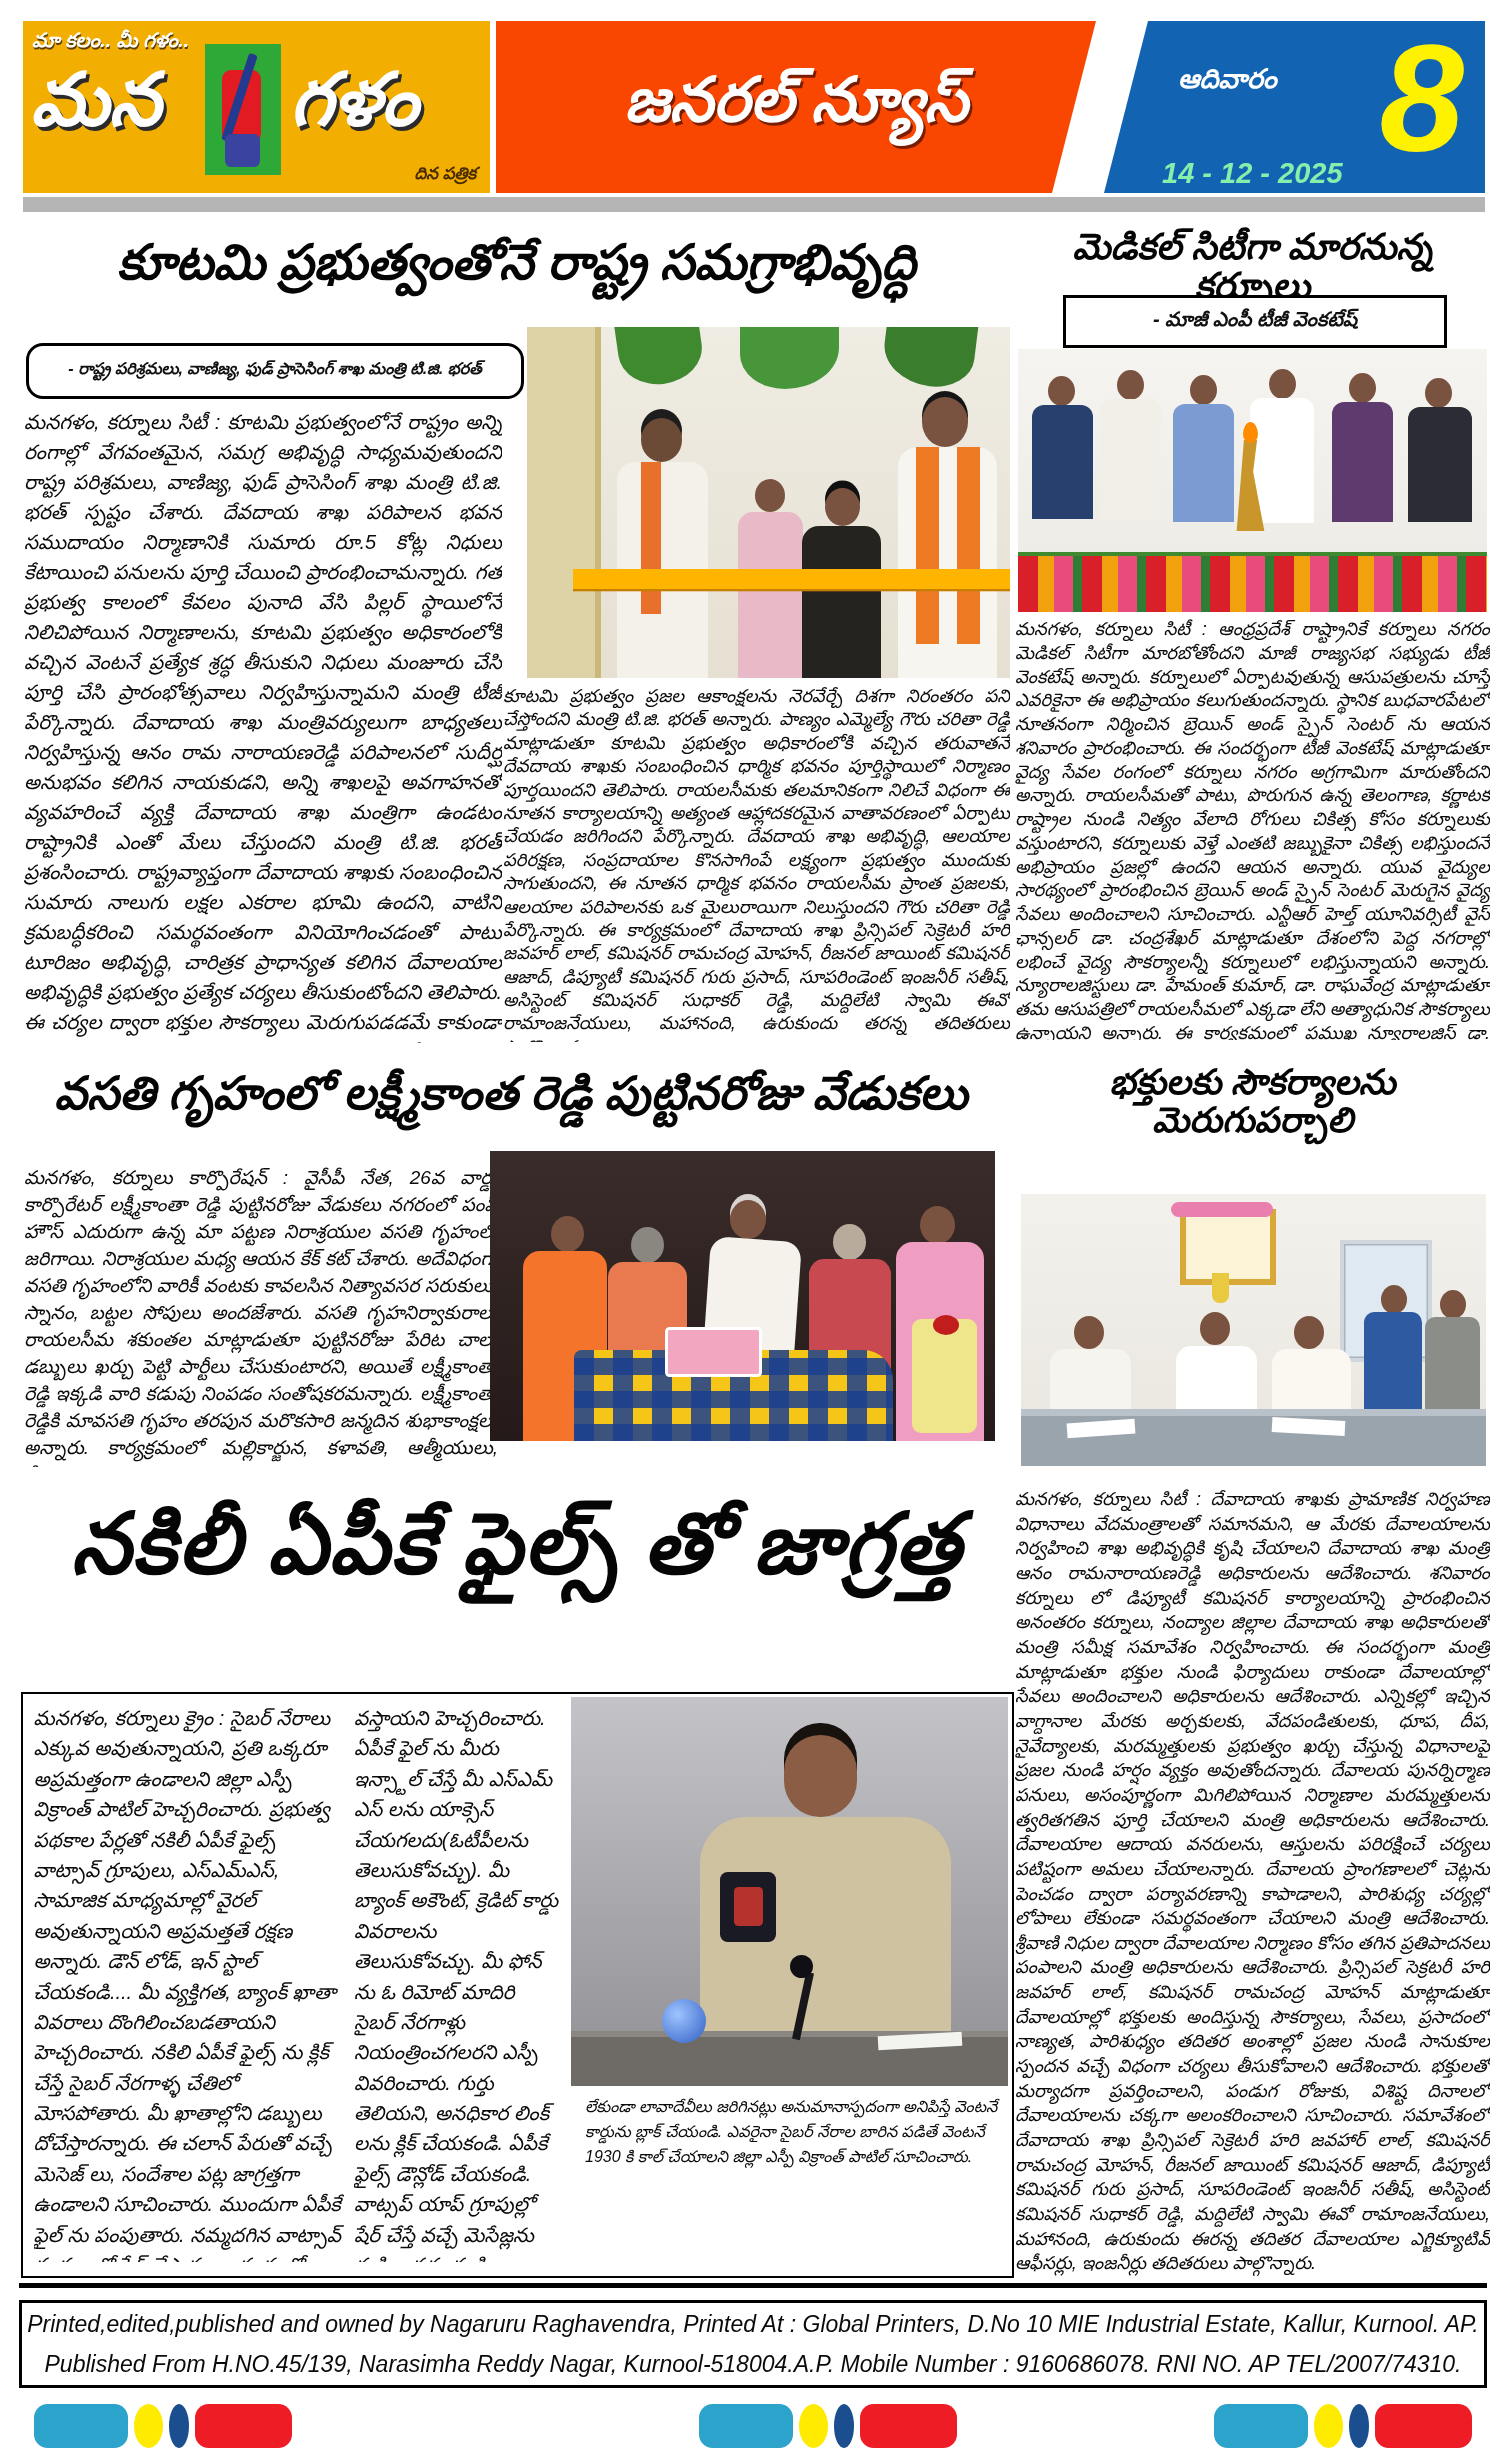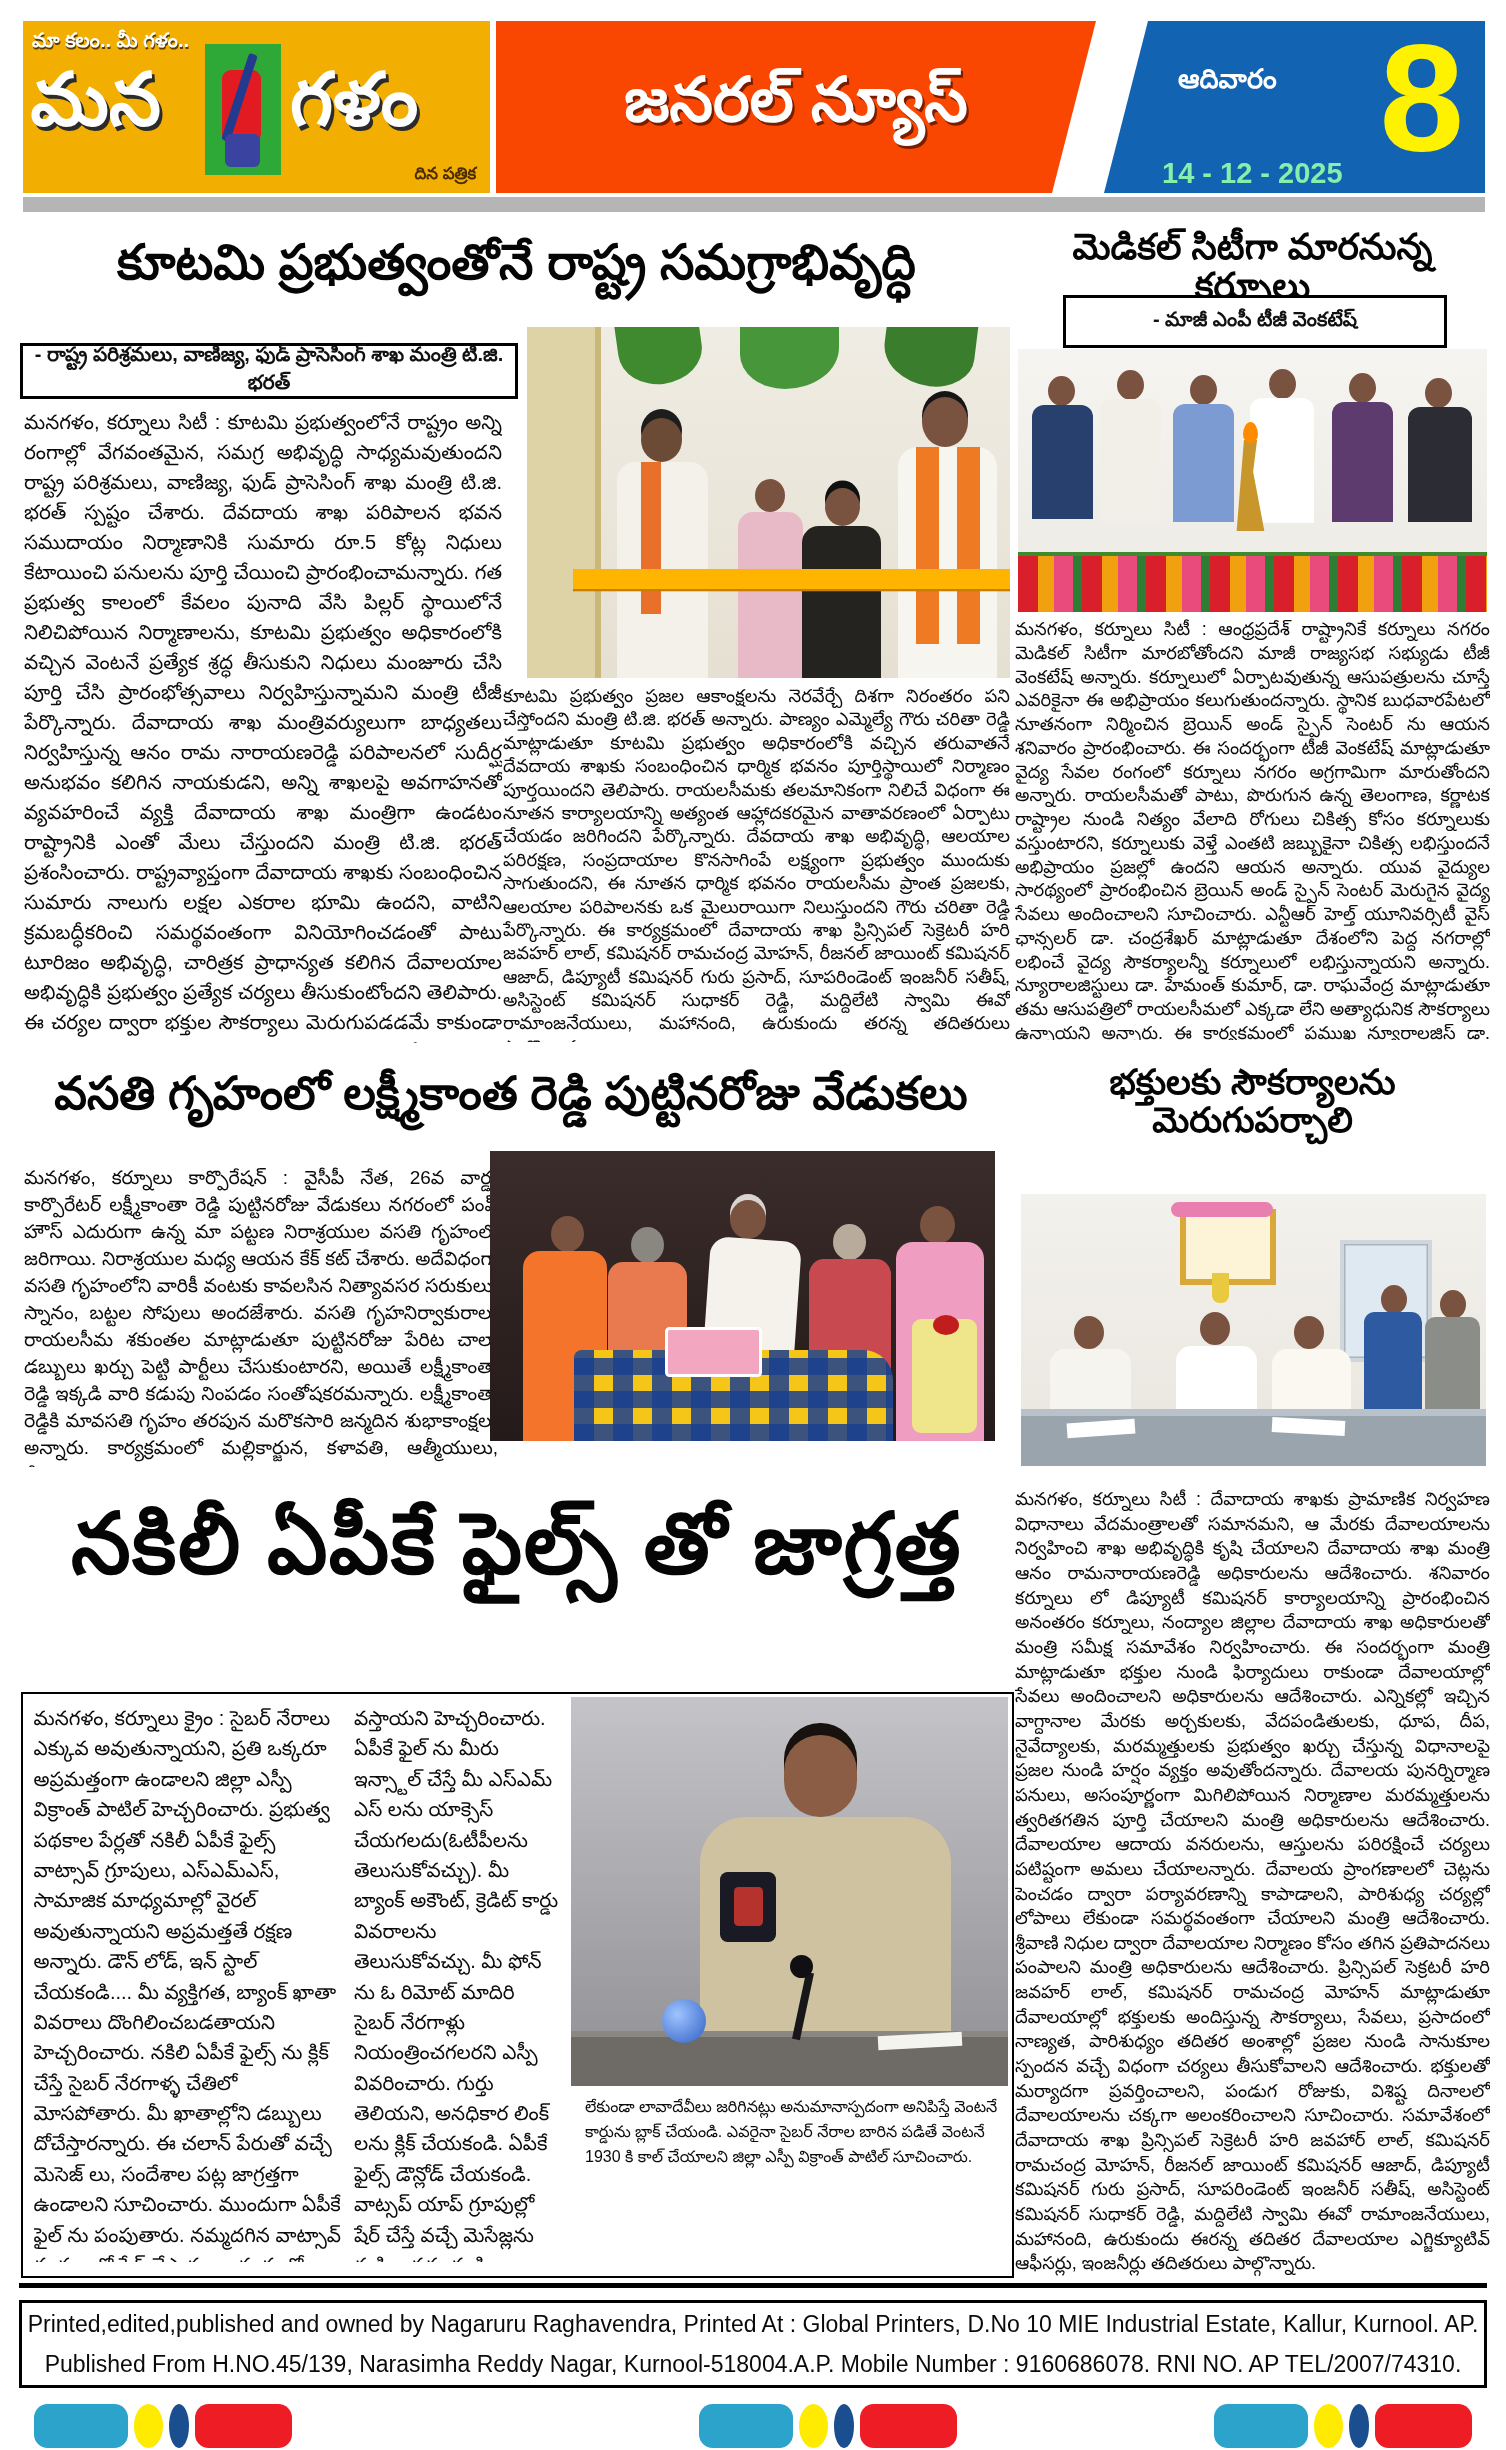--- a/index.html
+++ b/index.html
@@ -1,17 +1,17 @@
 <!DOCTYPE html>
 <html style="font-size:12px"><head>
 <meta charset="utf-8">
 <style>
   html,body{margin:0;padding:0;background:#ffffff;}
   body{font-family:"Liberation Sans", sans-serif;color:#111;}
-  #page{position:relative;width:1507px;height:2450px;background:#ffffff;overflow:hidden;}
+  #page{position:relative;width:1507px;height:2450px;background:#ffffff;overflow:hidden;font-style:italic;}
   .abs{position:absolute;}
   .bodytext{font-size:19px;line-height:1.38;text-align:justify;overflow:hidden;color:#0b0b0b;}
   .headline{font-weight:900;color:#050505;text-align:center;line-height:1.08;}
   .bylinebox{border:3px solid #000;background:#fff;display:flex;align-items:center;justify-content:center;font-weight:bold;text-align:center;}
   .photo{overflow:hidden;background:#e8e4da;}
   .head{border-radius:50%;background:#7a5240;}
   .footer-line{text-align:center;font-size:23px;color:#0a0a0a;line-height:1.75;}
   .strip-group{display:flex;align-items:center;gap:6px;}
 </style>
 </head>
@@ -41,21 +41,21 @@
       <div class="abs" style="left:74px;top:43px;font-size:27px;font-weight:bold;color:#ffffff;">ఆదివారం</div>
       <div class="abs" style="left:58px;top:96px;font-size:29px;font-weight:bold;color:#86efac;margin-top:40px;">14 - 12 - 2025</div>
       <div class="abs" style="right:21px;top:-6px;font-size:152px;font-weight:900;color:#FFF200;line-height:1.1;">8</div>
     </div>
   </div>
 
   <div class="abs" style="left:23px;top:197px;width:1462px;height:15px;background:#B5B5B5;"></div>
 
   <div class="abs headline" style="left:23px;top:236px;width:987px;height:108px;font-size:49px;">కూటమి ప్రభుత్వంతోనే రాష్ట్ర సమగ్రాభివృద్ధి</div>
 
-  <div class="abs bylinebox" style="left:20px;top:343px;width:492px;height:50px;font-size:20px;">
+  <div class="abs bylinebox" style="left:26px;top:343px;width:492px;height:50px;font-size:16px;border-radius:17px;">
     <span>- రాష్ట్ర పరిశ్రమలు, వాణిజ్య, ఫుడ్ ప్రాసెసింగ్ శాఖ మంత్రి టి.జి. భరత్</span>
   </div>
 
   <div class="abs photo" style="left:527px;top:327px;width:483px;height:351px;background:linear-gradient(#efece3,#e6e0d2);">
     <div class="abs" style="left:0;top:0;width:68px;height:351px;background:#ded3a6;border-right:6px solid #c9b878;"></div>
     <div class="abs" style="left:91px;top:-10.6px;width:84px;height:68px;background:#3f8a2e;border-radius:0 0 55% 55%;transform:rotate(-8deg);"></div>
     <div class="abs" style="left:213px;top:-13.7px;width:99px;height:76px;background:#47963a;border-radius:0 0 60% 50%;"></div>
     <div class="abs" style="left:357px;top:-10.6px;width:91px;height:70px;background:#3a7d2c;border-radius:0 0 50% 60%;transform:rotate(7deg);"></div>
     <div class="abs head" style="left:114px;top:91px;width:41px;height:44px;background:#6b4a36;box-shadow:0 -9px 0 0 #1d1d1d;"></div>
     <div class="abs" style="left:90px;top:135px;width:91px;height:216px;background:#f4f1ea;border-radius:18px 18px 0 0;"></div>

